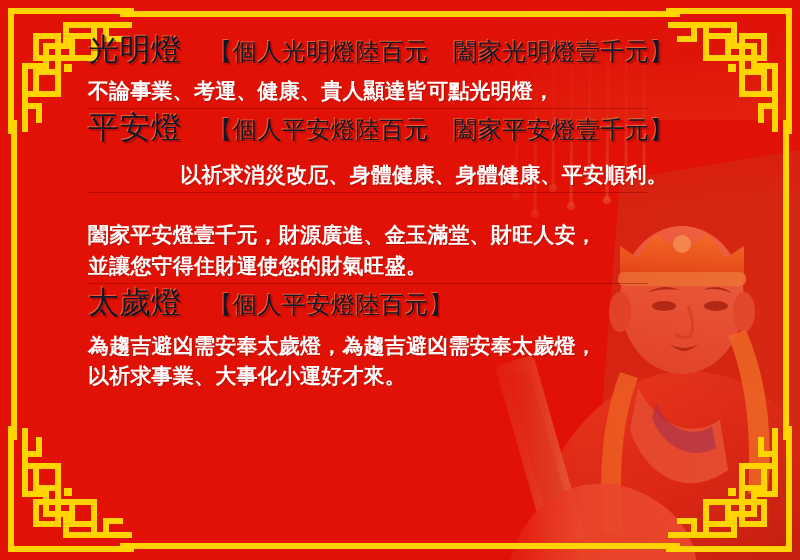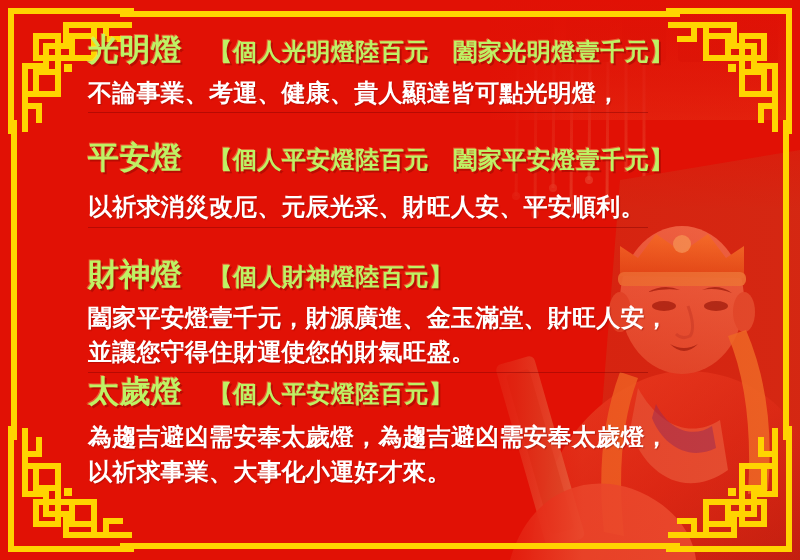--- a/index.html
+++ b/index.html
@@ -64,52 +64,52 @@
 
   .sec-divider{
     position:absolute;left:0;top:0;
     width:560px;height:1px;
     background:rgba(120,0,0,.40);
   }
 
   .heading{
     display:flex;align-items:baseline;
     white-space:nowrap;
-    color:#bef264;
-    font-weight:bold;
+    color:#0f172a;
+    font-weight:normal;
     letter-spacing:.5px;
     text-shadow:
        2px 2px 0 rgba(150,10,0,.55),
       -1px -1px 0 rgba(255,240,140,.35);
     margin:0;
   }
   .h-name{
     font-size:31px;
     line-height:1.28;
   }
   .h-price{
     font-size:24px;
     margin-left:26px;
     line-height:1.28;
   }
 
   .body-line{
     color:#ffffff;
     font-weight:bold;
-    font-size:24px;
+    font-size:21px;
     line-height:1.45;
     letter-spacing:.2px;
     white-space:nowrap;
     text-shadow:1px 1px 1px rgba(140,10,0,.45);
     margin:0;
   }
 
   
   .sec-0{padding-top:6px;}
-  .sec-1{padding-top:26px;}
+  .sec-1{text-align:center;}
   .sec-2{padding-top:28px;}
   .sec-3{}
 
   .heading-wrap{margin-bottom:6px;}
   .sec-1 .heading-wrap{margin-bottom:12px;}
   .sec-2 .heading-wrap{margin-bottom:6px;}
   .sec-3 .heading-wrap{margin-bottom:8px;}
 </style>
 </head>
 <body>
@@ -297,31 +297,25 @@
     </div>
 
     <div class="section sec-1">
       <div class="sec-divider"></div>
       <div class="heading-wrap">
         <div class="heading">
           <span class="h-name">平安燈</span>
           <span class="h-price">【個人平安燈陸百元　闔家平安燈壹千元】</span>
         </div>
       </div>
-      <p class="body-line">以祈求消災改厄、元辰光采、財旺人安、平安順利。</p>
+      <p class="body-line">以祈求消災改厄、身體健康、身體健康、平安順利。</p>
     </div>
 
     <div class="section sec-2">
       <div class="sec-divider"></div>
-      <div class="heading-wrap">
-        <div class="heading">
-          <span class="h-name">財神燈</span>
-          <span class="h-price">【個人財神燈陸百元】</span>
-        </div>
-      </div>
       <p class="body-line">闔家平安燈壹千元，財源廣進、金玉滿堂、財旺人安，</p>
       <p class="body-line">並讓您守得住財運使您的財氣旺盛。</p>
     </div>
 
     <div class="section sec-3">
       <div class="sec-divider"></div>
       <div class="heading-wrap">
         <div class="heading">
           <span class="h-name">太歲燈</span>
           <span class="h-price">【個人平安燈陸百元】</span>

